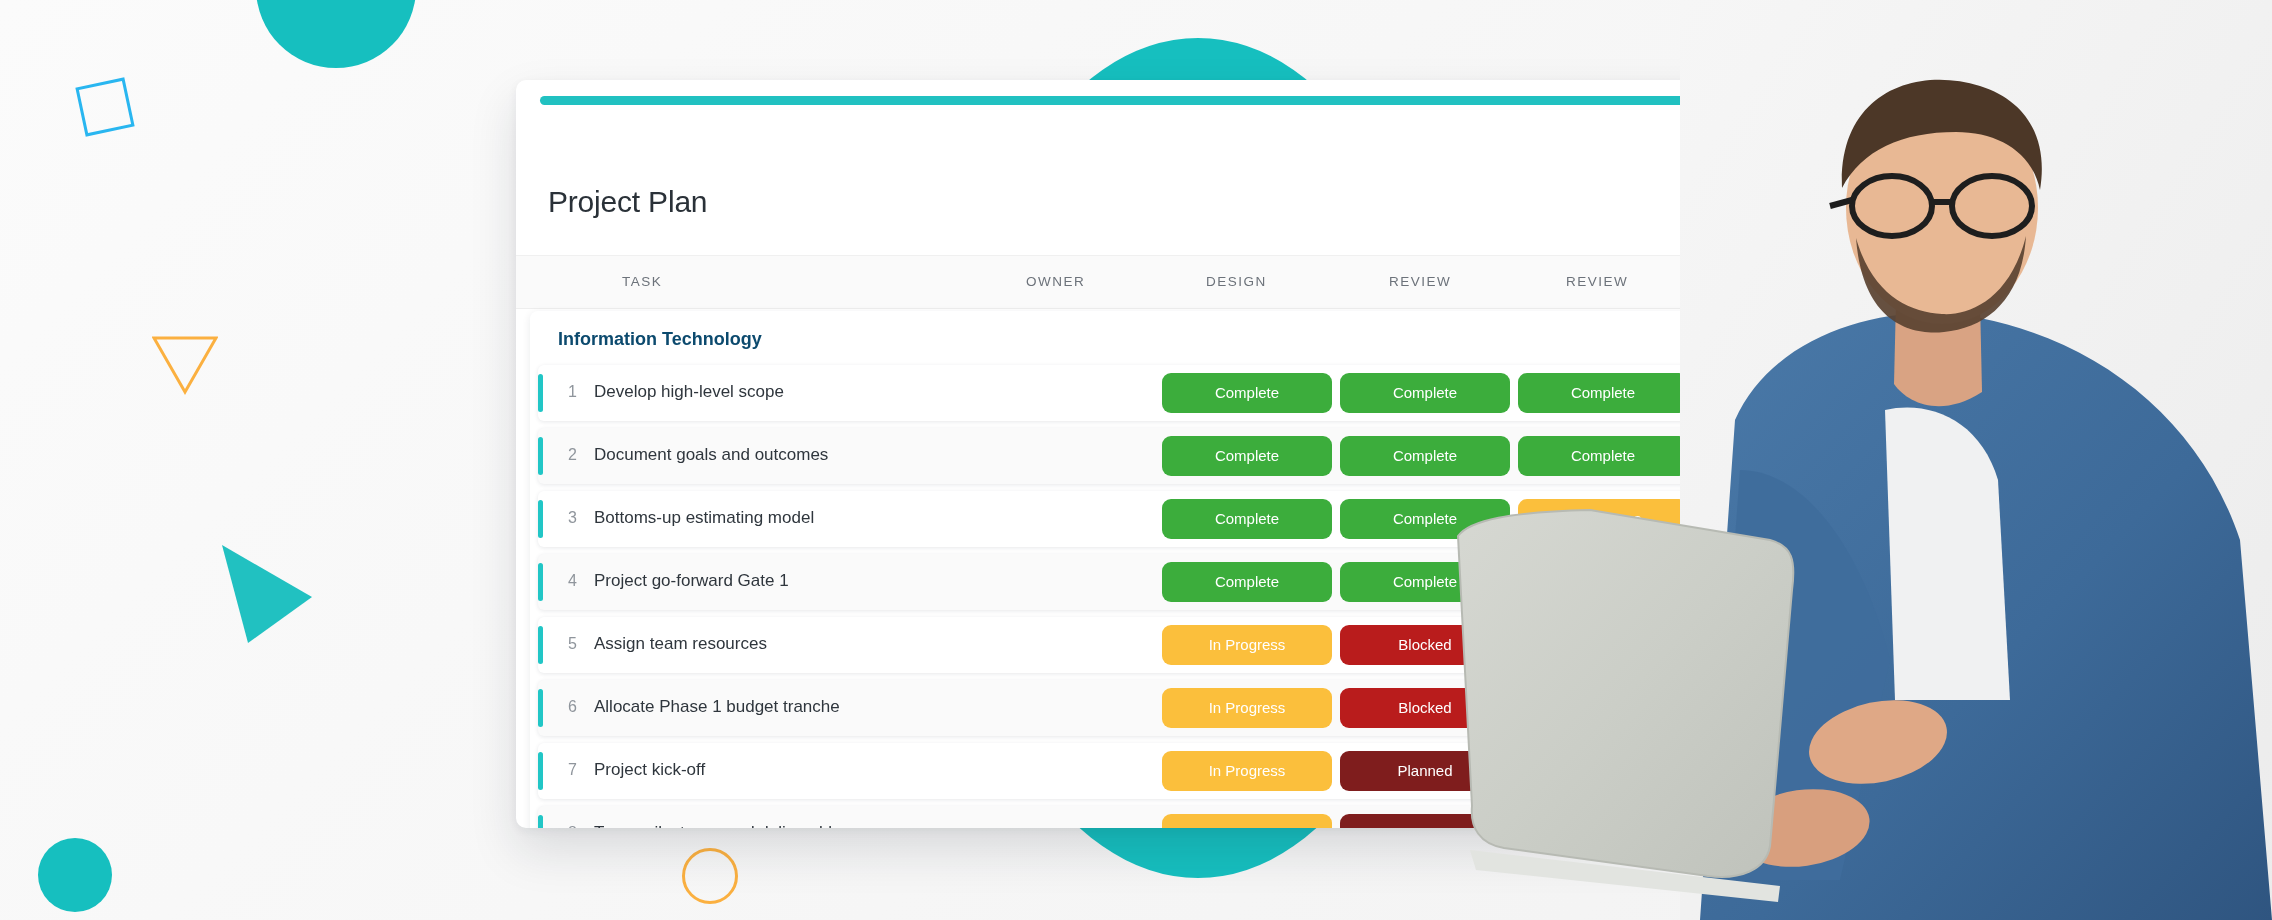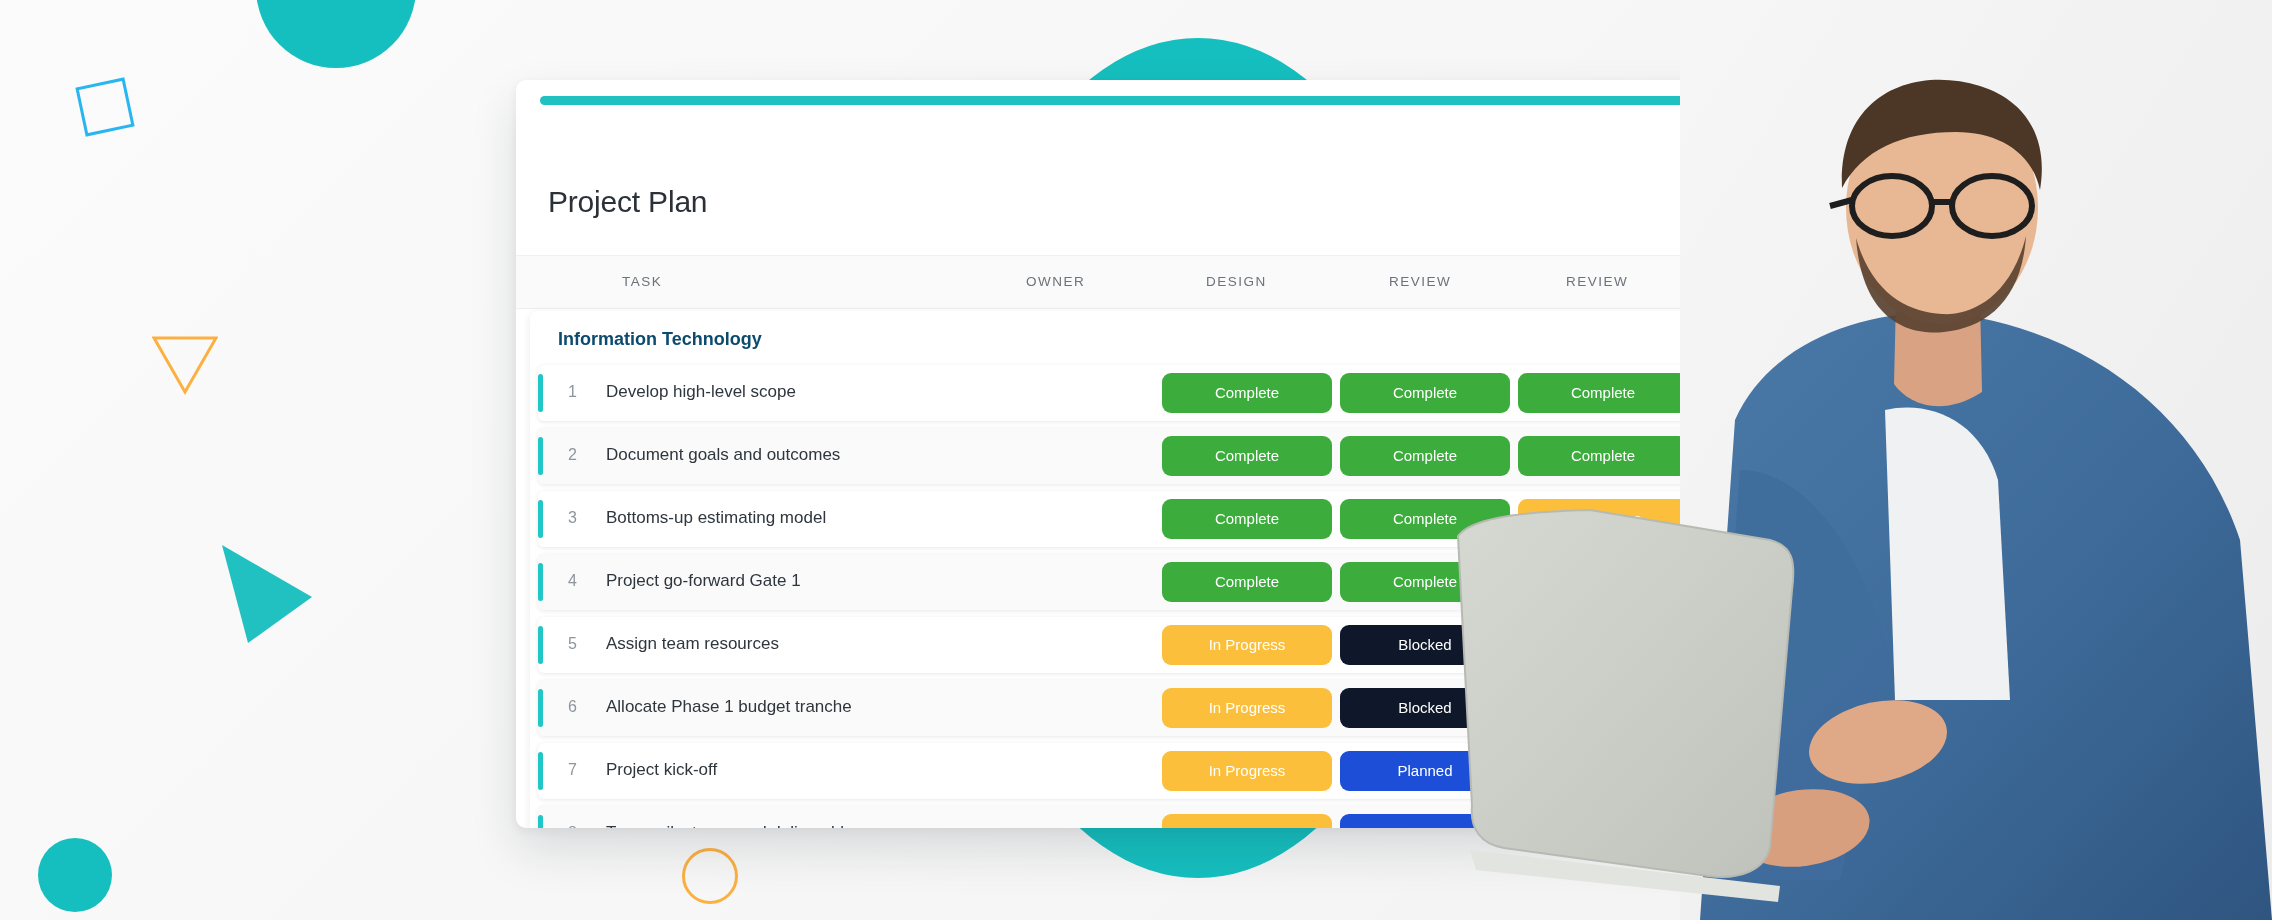--- a/index.html
+++ b/index.html
@@ -177,21 +177,21 @@
   .row-num {
     position: absolute;
     left: 30px; top: 18px;
     width: 24px;
     font-size: 16px;
     color: #8f959c;
     text-align: left;
   }
   .row-task {
     position: absolute;
-    left: 68px; top: 17px;
+    left: 56px; top: 17px;
     font-size: 17px;
     color: #2f363d;
     white-space: nowrap;
   }
 
   .avatar {
     position: absolute;
     left: 1048px; top: 9px;
     width: 39px; height: 39px;
     border-radius: 50%;
@@ -235,22 +235,22 @@
     text-align: center;
     white-space: nowrap;
     cursor: pointer;
   }
   .badge.c-design  { left: 624px; width: 170px; }
   .badge.c-review  { left: 802px; width: 170px; }
   .badge.c-release { left: 980px; width: 170px; }
 
   .st-complete    { background: #3cad3c; }
   .st-inprogress  { background: #fbbf3c; }
-  .st-blocked     { background: #0f172a; text-align: center; }
-  .st-planned     { background: #1d4ed8; }
+  .st-blocked     { background: #b91c1c; text-align: center; }
+  .st-planned     { background: #7f1d1d; }
 
   
   .person-wrap {
     position: absolute;
     left: 1680px; top: 0;
     width: 592px; height: 920px;
     overflow: hidden;
   }
 
   

